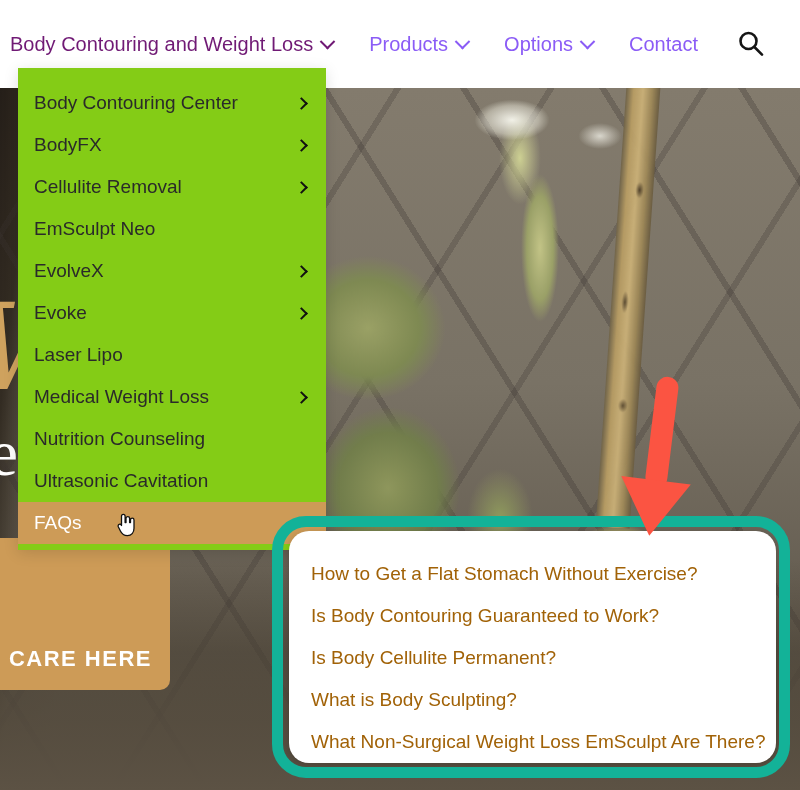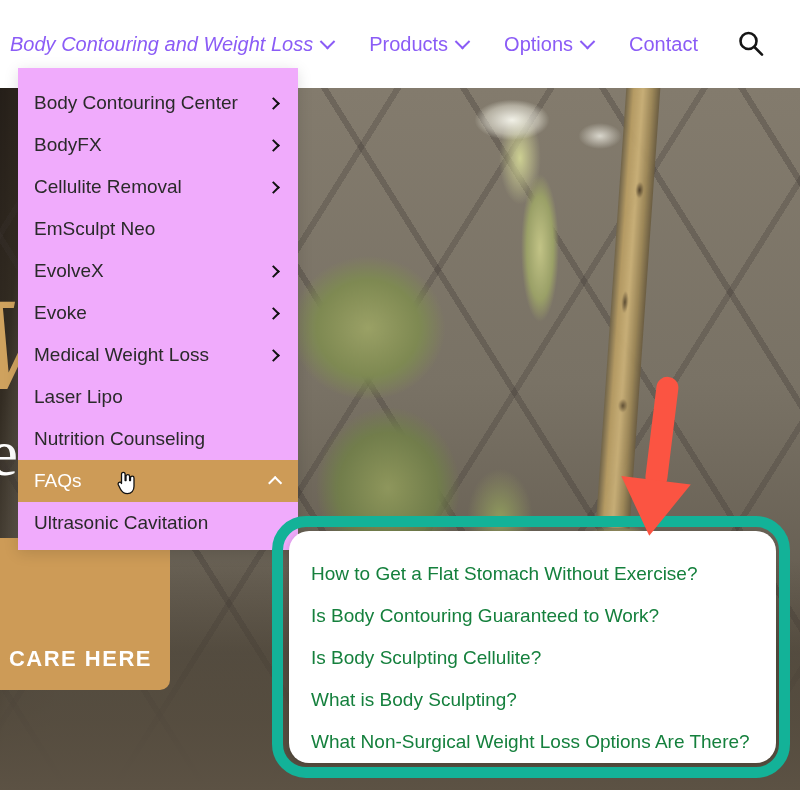--- a/index.html
+++ b/index.html
@@ -157,21 +157,21 @@
     display: flex;
     align-items: center;
     gap: 9px;
     font-size: 20px;
     color: #8b5cf6;
     white-space: nowrap;
     cursor: pointer;
     padding: 6px 0;
     margin-right: 36px;
   }
-  .nav-item.active { color: #8b5cf6; font-style: italic; }
+  .nav-item.active { color: #701a75; }
 
   .chev-down {
     display: inline-block;
     width: 11px;
     height: 11px;
     border-right: 2.4px solid currentColor;
     border-bottom: 2.4px solid currentColor;
     transform: rotate(45deg) translate(-2px,-2px);
   }
 
@@ -181,22 +181,22 @@
     cursor: pointer;
     display: flex;
     align-items: center;
   }
 
   
   .dropdown {
     position: absolute;
     left: 18px;
     top: 68px;
-    width: 280px;
-    background: #f0abfc;
+    width: 308px;
+    background: #84cc16;
     z-index: 40;
     padding: 14px 0 6px 0;
     box-shadow: 0 3px 14px rgba(0,0,0,.13);
   }
 
   .menu-row {
     display: flex;
     align-items: center;
     justify-content: space-between;
     height: 42px;
@@ -267,21 +267,21 @@
     padding: 22px 0 0 0;
     box-shadow: 0 2px 10px rgba(0,0,0,.18);
   }
 
   .submenu-row {
     height: 42px;
     display: flex;
     align-items: center;
     padding-left: 22px;
     font-size: 19px;
-    color: #15803d;
+    color: #a16207;
     white-space: nowrap;
     cursor: pointer;
   }
 
   
   .red-arrow {
     position: absolute;
     left: 606px;
     top: 372px;
     width: 100px;
@@ -362,52 +362,52 @@
       <span class="label">EvolveX</span>
       <span class="chev-right"></span>
     </div>
 
     <div class="menu-row">
       <span class="label">Evoke</span>
       <span class="chev-right"></span>
     </div>
 
     <div class="menu-row">
+      <span class="label">Laser Lipo</span>
+    </div>
+
+    <div class="menu-row">
       <span class="label">Medical Weight Loss</span>
       <span class="chev-right"></span>
     </div>
 
     <div class="menu-row">
-      <span class="label">Laser Lipo</span>
-    </div>
-
-    <div class="menu-row">
       <span class="label">Nutrition Counseling</span>
+    </div>
+
+    <div class="menu-row">
+      <span class="label">Ultrasonic Cavitation</span>
     </div>
 
     <div class="menu-row highlight">
       <span class="label">FAQs</span>
       <span class="chev-up"></span>
 
       <svg class="cursor-hand" viewBox="0 0 24 28">
         <path d="M7.5 13.5V5.2c0-1.1.8-1.9 1.8-1.9s1.8.8 1.8 1.9v6.4h.9V7.4c0-1 .8-1.8 1.8-1.8s1.8.8 1.8 1.8v4.2h.9V9c0-1 .8-1.8 1.8-1.8S20 8 20 9v8.3c0 4.3-2.6 7.3-6.6 7.3-3.9 0-5.6-1.7-7-4.6l-2.1-4.3c-.4-.9-.1-1.9.8-2.3.8-.4 1.8-.1 2.2.7l.2.4z" fill="#ffffff" stroke="#111111" stroke-width="1.3" stroke-linejoin="round"></path>
       </svg>
     </div>
-
-    <div class="menu-row">
-      <span class="label">Ultrasonic Cavitation</span>
-    </div>
   </div>
 
   <div class="submenu">
     <div class="submenu-row">How to Get a Flat Stomach Without Exercise?</div>
     <div class="submenu-row">Is Body Contouring Guaranteed to Work?</div>
-    <div class="submenu-row">Is Body Sculpting Cellulite?</div>
+    <div class="submenu-row">Is Body Cellulite Permanent?</div>
     <div class="submenu-row">What is Body Sculpting?</div>
-    <div class="submenu-row">What Non-Surgical Weight Loss Options Are There?</div>
+    <div class="submenu-row">What Non-Surgical Weight Loss EmSculpt Are There?</div>
   </div>
 
   <div class="teal-box"></div>
 
   <svg class="red-arrow" viewBox="0 0 100 168">
     <g transform="rotate(7 50 84)">
       <rect x="42" y="4" width="22" height="112" rx="11" fill="#fb5442"></rect>
       <path d="M53 164 L18 108 L88 108 Z" fill="#fb5442"></path>
     </g>
   </svg>

